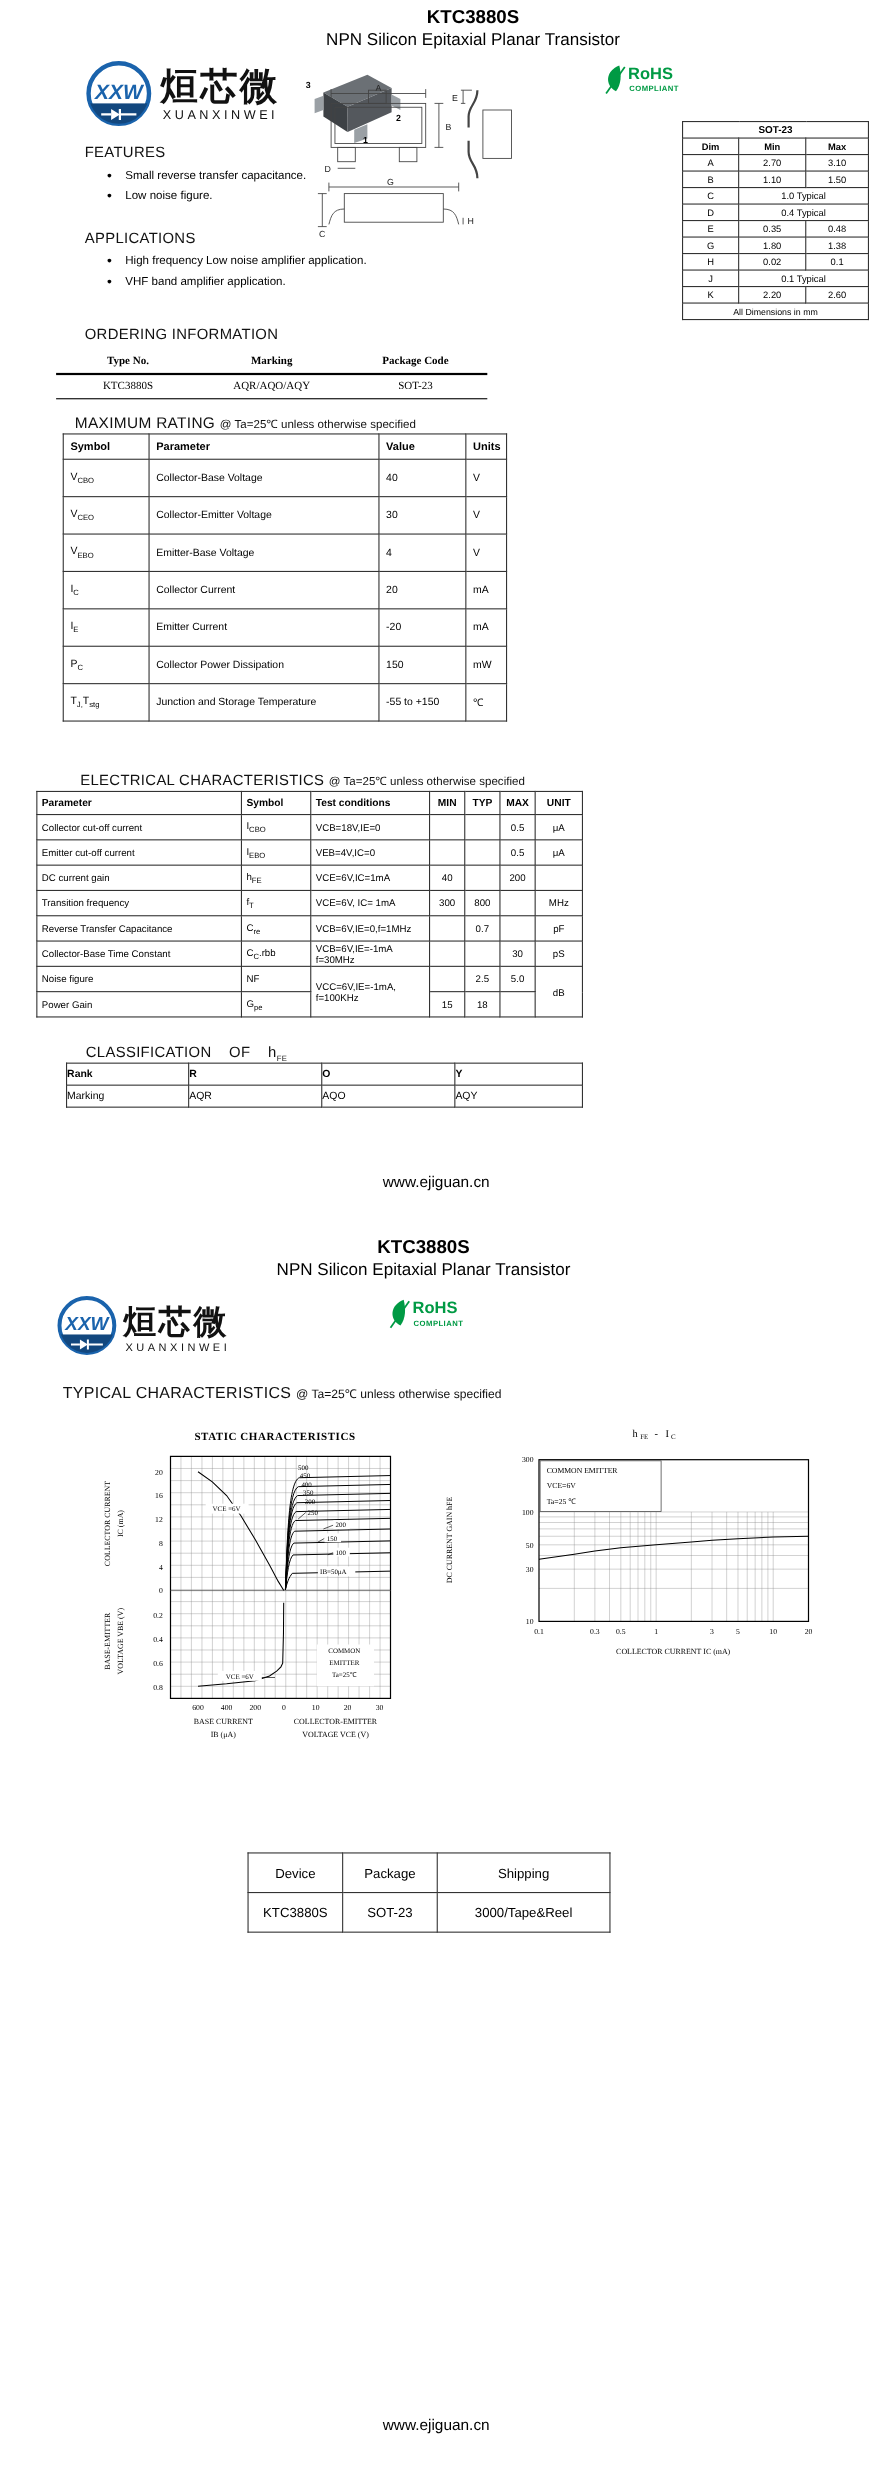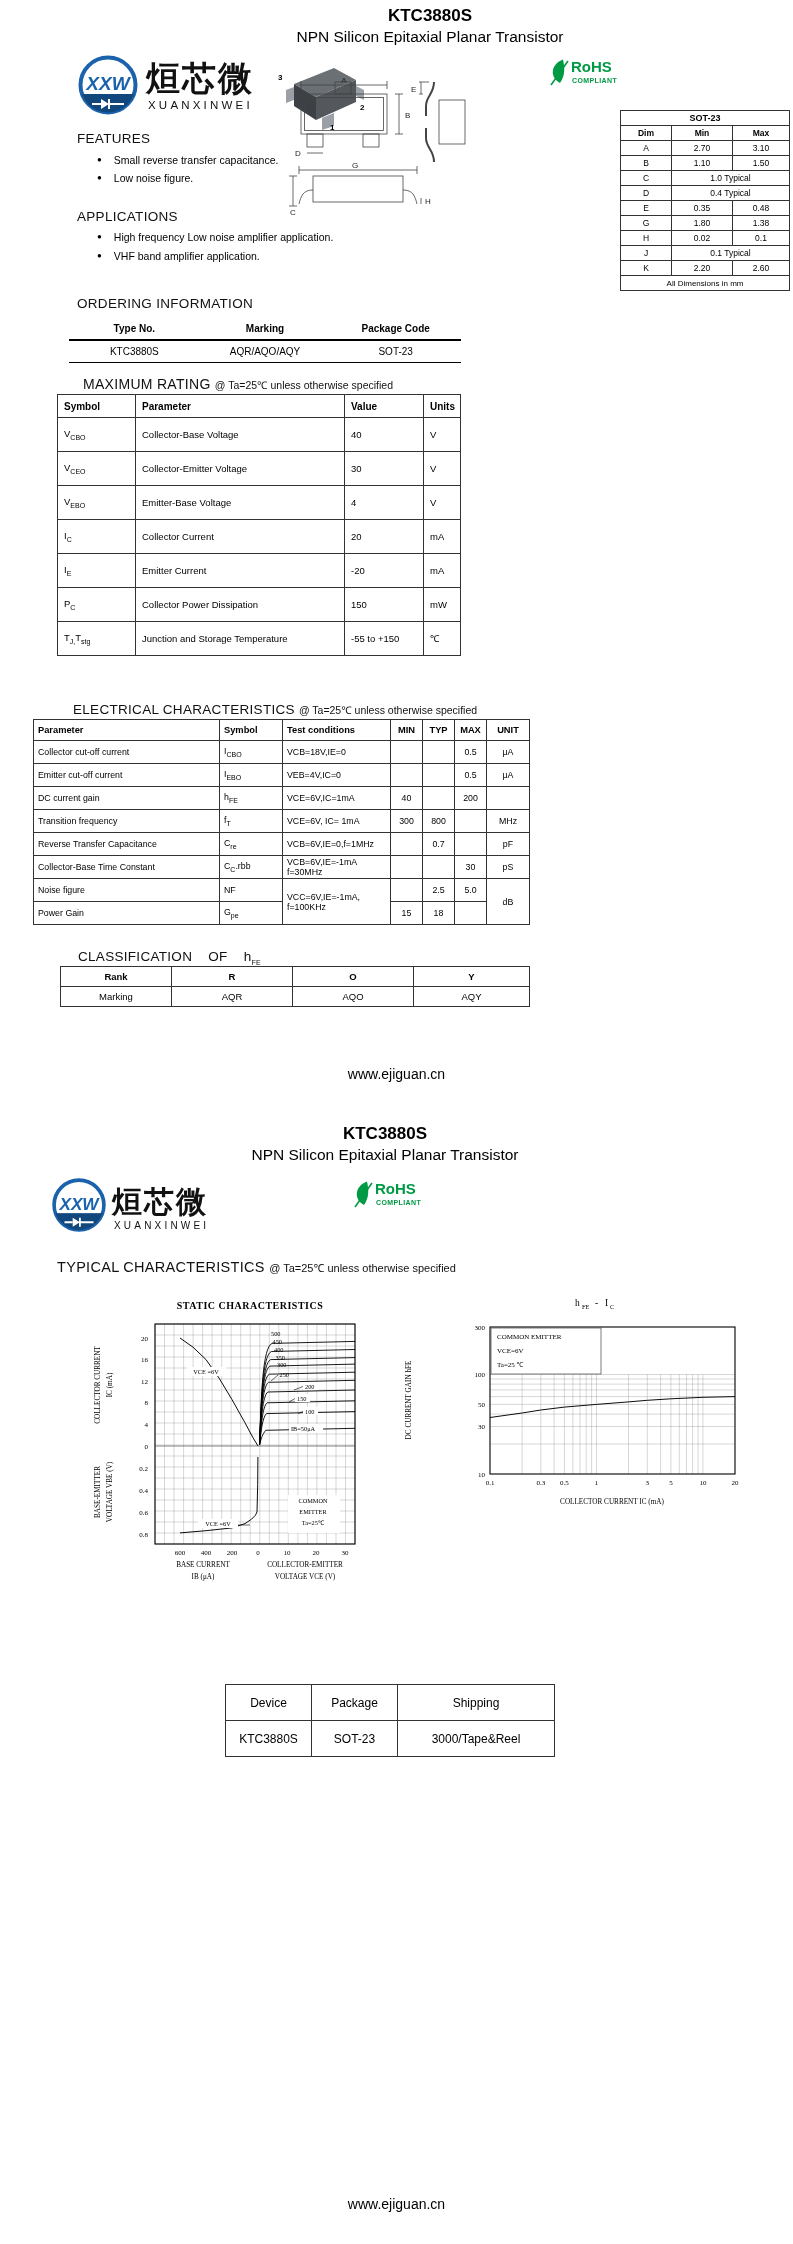--- a/index.html
+++ b/index.html
@@ -34,21 +34,21 @@
   sub{font-size:7px;}
   
   .elec{width:497px;font-size:8.8px;border:1.5px solid #222;table-layout:fixed;}
   .elec td,.elec th{border:1px solid #333;padding:1px 4px;text-align:left;}
   .elec th{font-weight:bold;font-size:9.3px;height:18px;}
   .elec td{height:20px;}
   .elec .num{text-align:center;padding:1px 1px;}
   .pre{white-space:pre-line;}
   
   .clsf{width:470px;font-size:9.5px;border:1.5px solid #222;table-layout:fixed;}
-  .clsf td,.clsf th{border:1px solid #333;text-align:center;height:19px;padding:0;}
+  .clsf td,.clsf th{border:1px solid #333;text-align:left;height:19px;padding:0;}
   .clsf th{font-weight:bold;}
   
   .ship{width:330px;font-size:12px;border:1.3px solid #222;table-layout:fixed;}
   .ship td{border:1px solid #333;text-align:center;height:35px;padding:0;}
   .footer{width:793px;text-align:center;font-size:14px;}
   
   .grid{stroke:#8a8a8a;stroke-width:.35;fill:none;}
   .frame{fill:none;stroke:#000;stroke-width:1.1;}
   .curve{fill:none;stroke:#000;stroke-width:.95;}
   #sc-family path{fill:none;stroke:#000;stroke-width:.9;}
@@ -215,34 +215,34 @@
           <td>2.20</td>
           <td>2.60</td>
         </tr>
     <tr>
           <td colspan="3" style="font-size:8px;margin-top:31px;">All Dimensions in mm</td>
         </tr>
   </tbody>
     </table>
 
   <div class="abs sec-heading" style="left:77px;top:296px;">ORDERING INFORMATION</div>
-  <div class="abs ord" style="left:69px;top:318px;">
+  <div class="abs ord" style="left:51px;top:318px;font-family:Liberation Serif, serif;">
     <div class="ord-row ord-head">
       <div>Type No.</div>
       <div>Marking</div>
       <div>Package Code</div>
     </div>
     <div class="ord-row ord-data">
       <div>KTC3880S</div>
       <div>AQR/AQO/AQY</div>
       <div>SOT-23</div>
     </div>
   </div>
 
-  <div class="abs sec-heading" style="left:83px;top:376px;font-size:14px;">
+  <div class="abs sec-heading" style="left:68px;top:376px;font-size:14px;">
     <span>MAXIMUM RATING</span>
     <span class="cond">@ Ta=25℃ unless otherwise specified</span>
   </div>
   <table class="maxr abs" style="left:57px;top:394px;">
     <tbody>
         <tr>
       <th style="width:65px;">Symbol</th>
       <th style="width:196px;">Parameter</th>
       <th style="width:66px;">Value</th>
       <th>Units</th>

